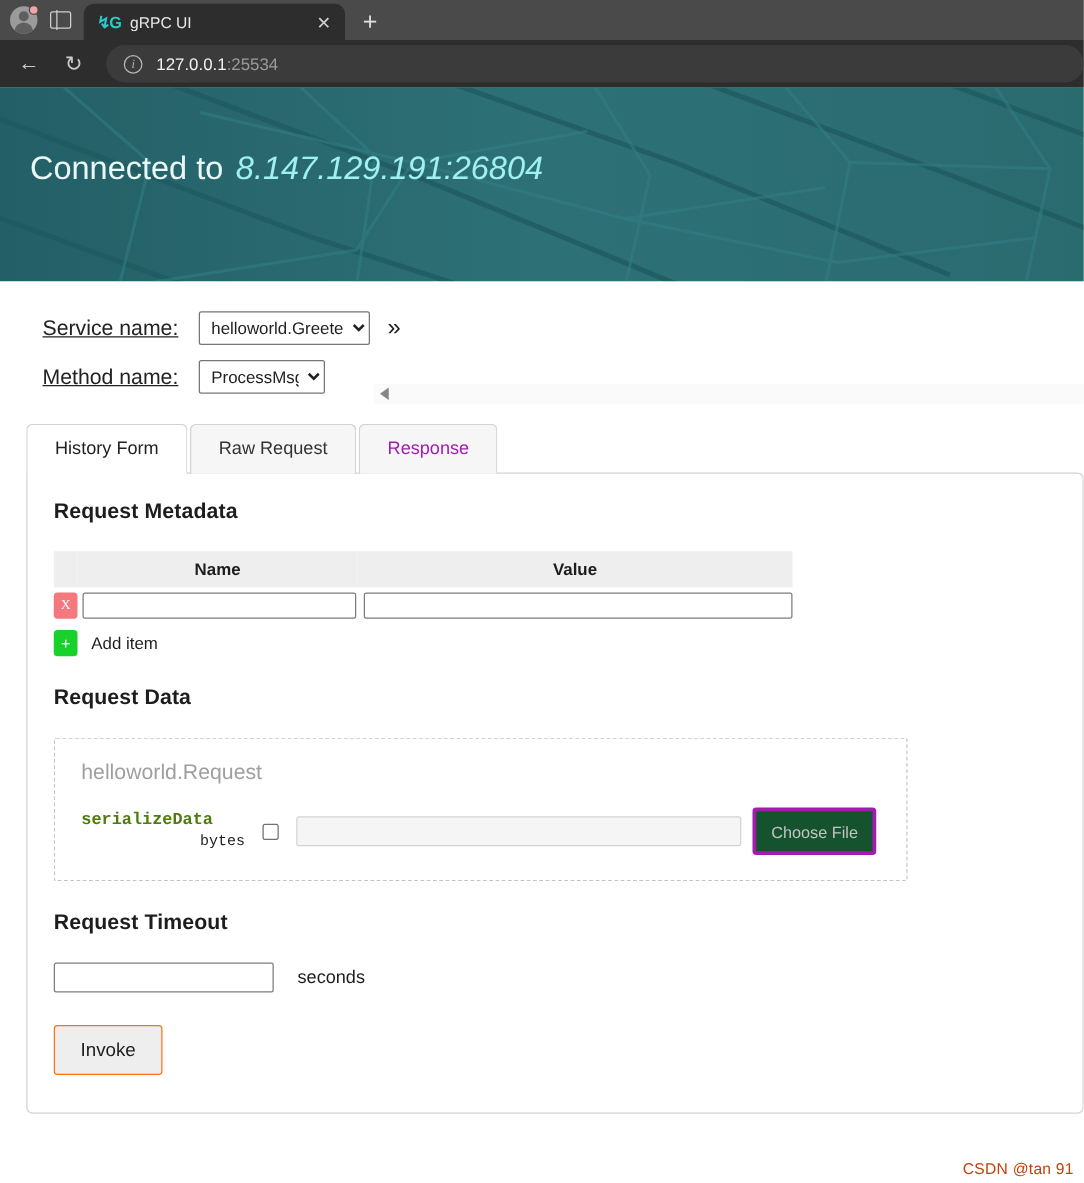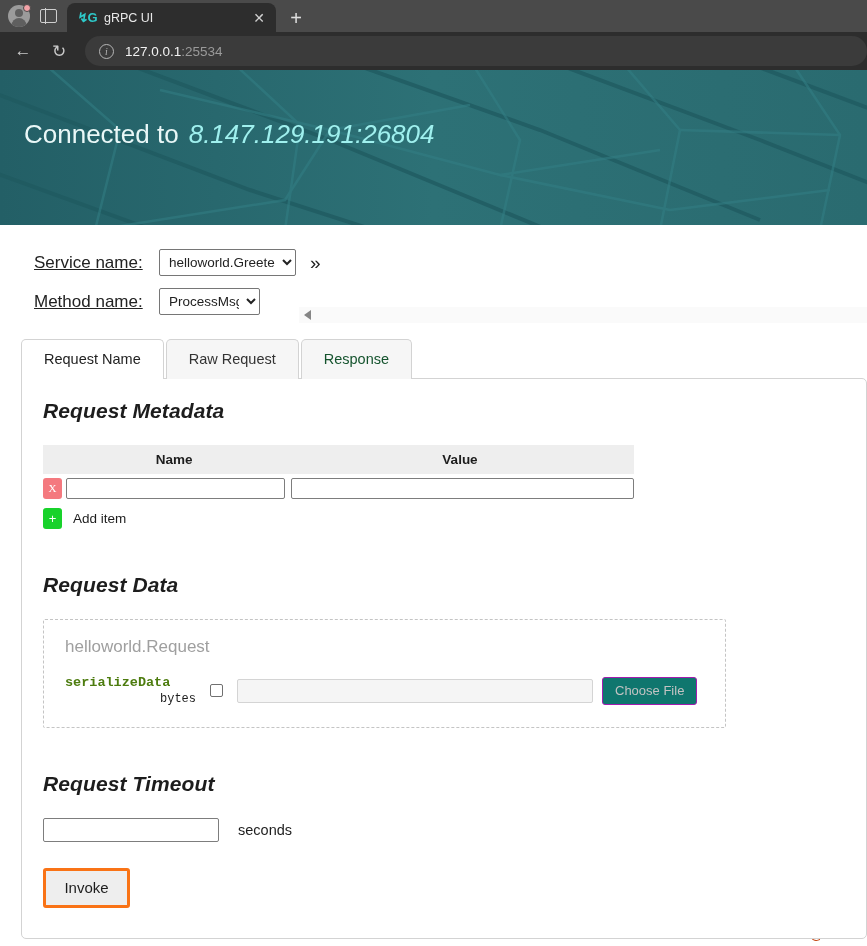--- a/index.html
+++ b/index.html
@@ -167,34 +167,34 @@
     background: #f6f6f6;
     padding: 11px 22px 12px 22px;
     font-size: 14.5px; color: #333;
     margin-right: 2px; position: relative;
   }
   .ui-tab.active { background: #ffffff; color: #222; }
   .ui-tab.active::after {
     content: ""; position: absolute; left: 0; right: 0; bottom: -1px;
     height: 2px; background: #ffffff;
   }
-  .ui-tab.disabled { color: #14532d; }
+  .ui-tab.disabled { color: #a21caf; }
   .tab-panel {
     border: 1px solid #d3d3d3; border-radius: 0 5px 5px 5px;
     background: #fff; margin-top: -1px; position: relative; z-index: 1;
     width: 846px; min-height: 473px;
     padding: 20px 0 30px 21px;
   }
 
   
   .section-title {
-    font-size: 21px; font-weight: bold; color: #1d1d1d;
-    margin: 0 0 22px 0; letter-spacing: 0.1px; font-style: italic;
-  }
-  .section-title.mt { margin-top: 44px; }
+    font-size: 17px; font-weight: bold; color: #1d1d1d;
+    margin: 0 0 22px 0; letter-spacing: 0.1px;
+  }
+  .section-title.mt { margin-top: 23px; }
 
   
   .meta-table { width: 591px; border-collapse: collapse; }
   .meta-table thead th {
     background: #eeeeee; color: #1d1d1d;
     font-size: 13.5px; font-weight: bold;
     padding: 7px 0; text-align: center;
   }
   .meta-table thead th.c-del { width: 22px; background: #eeeeee; }
   .meta-table thead th.c-name { width: 243px; }
@@ -242,37 +242,37 @@
     width: 13px; height: 13px; margin: 0 14px 0 9px;
     border: 1px solid #707070; border-radius: 2px; background: #fff; flex: none;
   }
   .field-textarea {
     width: 356px; height: 24px; resize: none;
     border: 1px solid #d4d4d4; background: #f5f5f5;
     border-radius: 2px; font-family: "Liberation Sans", sans-serif;
     font-size: 12px; padding: 3px 5px; color: #777;
   }
   .choose-file {
-    margin-left: 9px; height: 28px; padding: 0 12px;
-    border: 1px solid #a21caf; border-radius: 3px;
-    background: #0f766e; color: #c3c3c3; font-size: 13px;
+    margin-left: 9px; height: 38px; padding: 0 12px;
+    border: 3px solid #a21caf; border-radius: 3px;
+    background: #14532d; color: #c3c3c3; font-size: 13px;
     font-family: "Liberation Sans", sans-serif;
   }
 
   
   .timeout-row { display: flex; align-items: center; gap: 19px; }
   .timeout-input {
     width: 176px; height: 24px; border: 1px solid #7d7d7d;
     border-radius: 2px; background: #fff; font-size: 13px; padding: 0 5px;
     font-family: "Liberation Sans", sans-serif;
   }
   .timeout-unit { font-size: 14.5px; color: #1d1d1d; }
   .invoke-btn {
     margin-top: 26px; width: 87px; height: 40px;
-    background: #eeeeee; border: 3px solid #f97316; border-radius: 3px;
+    background: #eeeeee; border: 1px solid #f97316; border-radius: 3px;
     font-size: 15px; color: #1d1d1d; font-family: "Liberation Sans", sans-serif;
   }
 
   .watermark {
     position: absolute; right: 8px; bottom: 4px;
     color: #c2410c; font-size: 12.5px; letter-spacing: 0.2px;
   }
 </style>
 </head>
 <body>
@@ -361,21 +361,21 @@
       </select>
     </div>
   </div>
 
   <div class="hscroll">
     <div class="arrow"></div>
   </div>
 
   <div class="tabs-wrap">
     <div class="tabs-row">
-      <div class="ui-tab active">Request Name</div>
+      <div class="ui-tab active">History Form</div>
       <div class="ui-tab">Raw Request</div>
       <div class="ui-tab disabled">Response</div>
     </div>
 
     <div class="tab-panel">
 
       <h3 class="section-title">Request Metadata</h3>
       <table class="meta-table">
         <thead>
           <tr>

